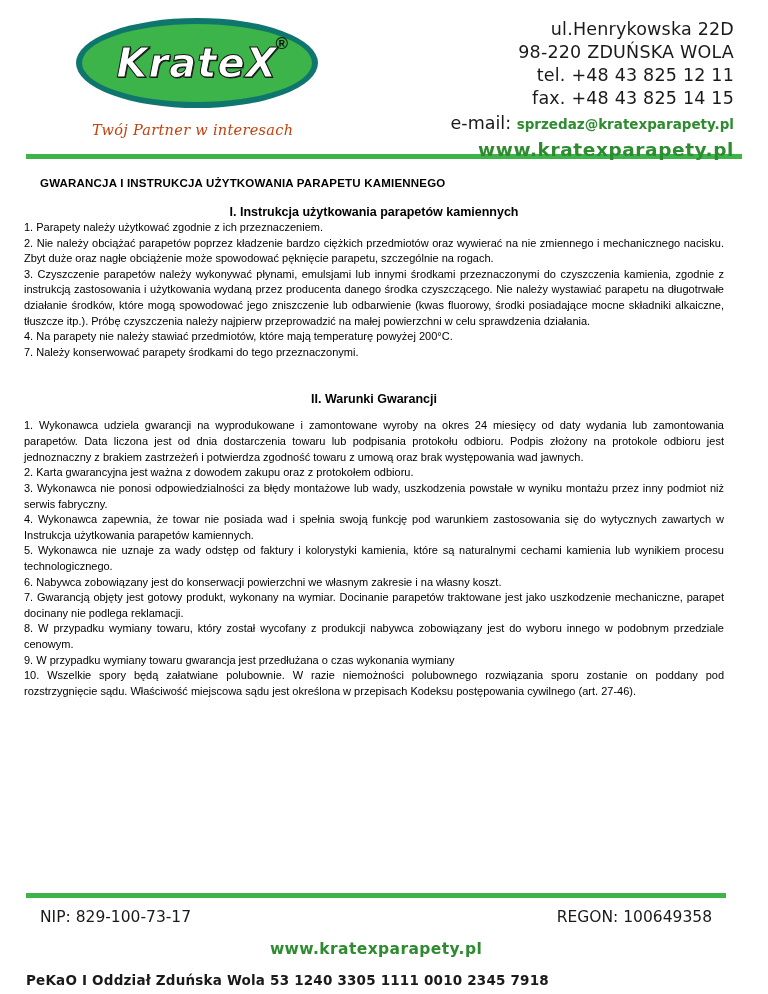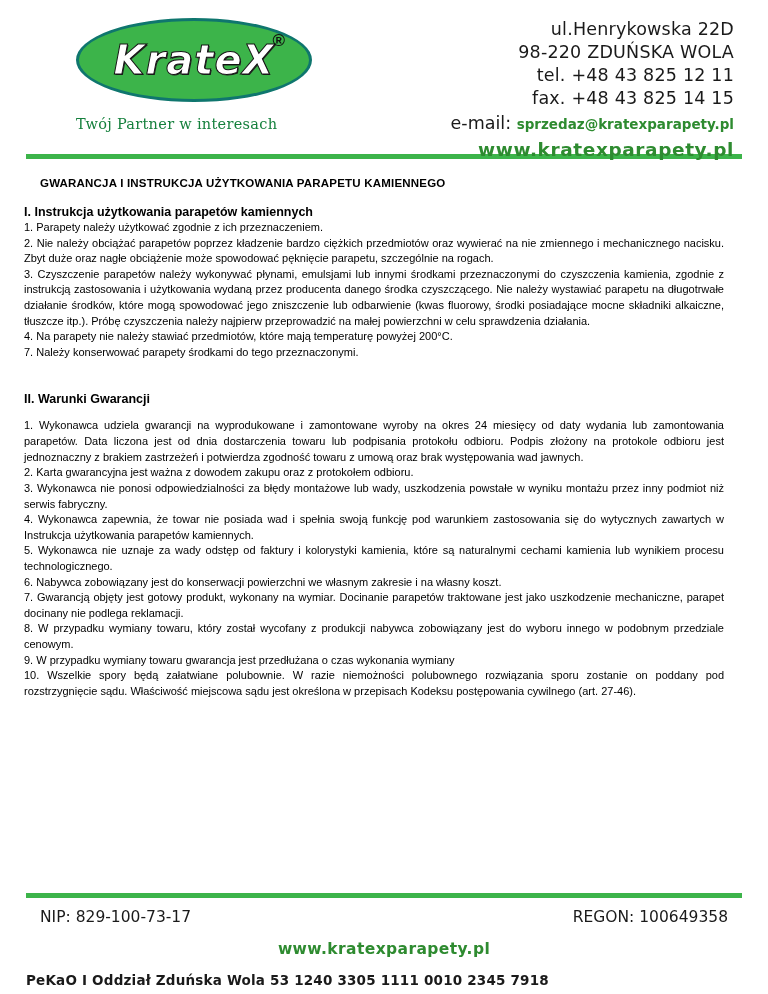--- a/index.html
+++ b/index.html
@@ -37,21 +37,21 @@
     position: relative;
     width: 300px;
     padding-left: 20px;
   }
   .logo-ellipse {
     position: relative;
     width: 230px;
     height: 78px;
     border-radius: 50%;
     background: #3cb44a;
-    border: 3px solid #0f766e;
+    border: 6px solid #0f766e;
     display: flex;
     align-items: center;
     justify-content: center;
     margin-left: 28px;
   }
   .logo-text {
     font-family: "DejaVu Sans", sans-serif;
     font-weight: bold;
     font-style: italic;
     font-size: 40px;
@@ -63,24 +63,25 @@
   .logo-reg {
     position: absolute;
     right: 24px;
     top: 10px;
     font-size: 17px;
     font-weight: bold;
     color: #111;
   }
   .logo-slogan {
     margin-top: 14px;
-    margin-left: 28px;
+    margin-left: 44px;
     font-family: "DejaVu Serif", serif;
+    font-style: italic;
     font-size: 14.5px;
-    color: #15803d;
+    color: #c2410c;
     letter-spacing: 0.3px;
   }
   .contact-block {
     width: 400px;
     text-align: right;
     padding-right: 6px;
     font-family: "DejaVu Sans", sans-serif;
   }
   .contact-line {
     font-size: 17.5px;
@@ -120,41 +121,42 @@
   .doc-title {
     font-size: 11.5px;
     font-weight: bold;
     letter-spacing: 0.2px;
     margin: 4px 0 16px 16px;
   }
   .section-head {
     font-size: 12.5px;
     font-weight: bold;
     margin: 0 0 1px 0;
+    text-align: center;
   }
   .section-head.spaced {
     margin-top: 32px;
   }
   p.para {
     font-size: 11px;
     line-height: 1.42;
     margin: 0;
     text-align: justify;
   }
   p.para.gap {
     margin-top: 12px;
   }
 
   
   .footer {
     position: absolute;
     left: 0;
     right: 0;
     bottom: 0;
-    padding: 0 26px 6px 26px;
+    padding: 0 42px 6px 26px;
     box-sizing: border-box;
     margin-top: 25px;
   }
   .footer-rule {
     height: 5px;
     background: #3cb44a;
     margin-bottom: 10px;
   }
   .footer-row {
     display: flex;

